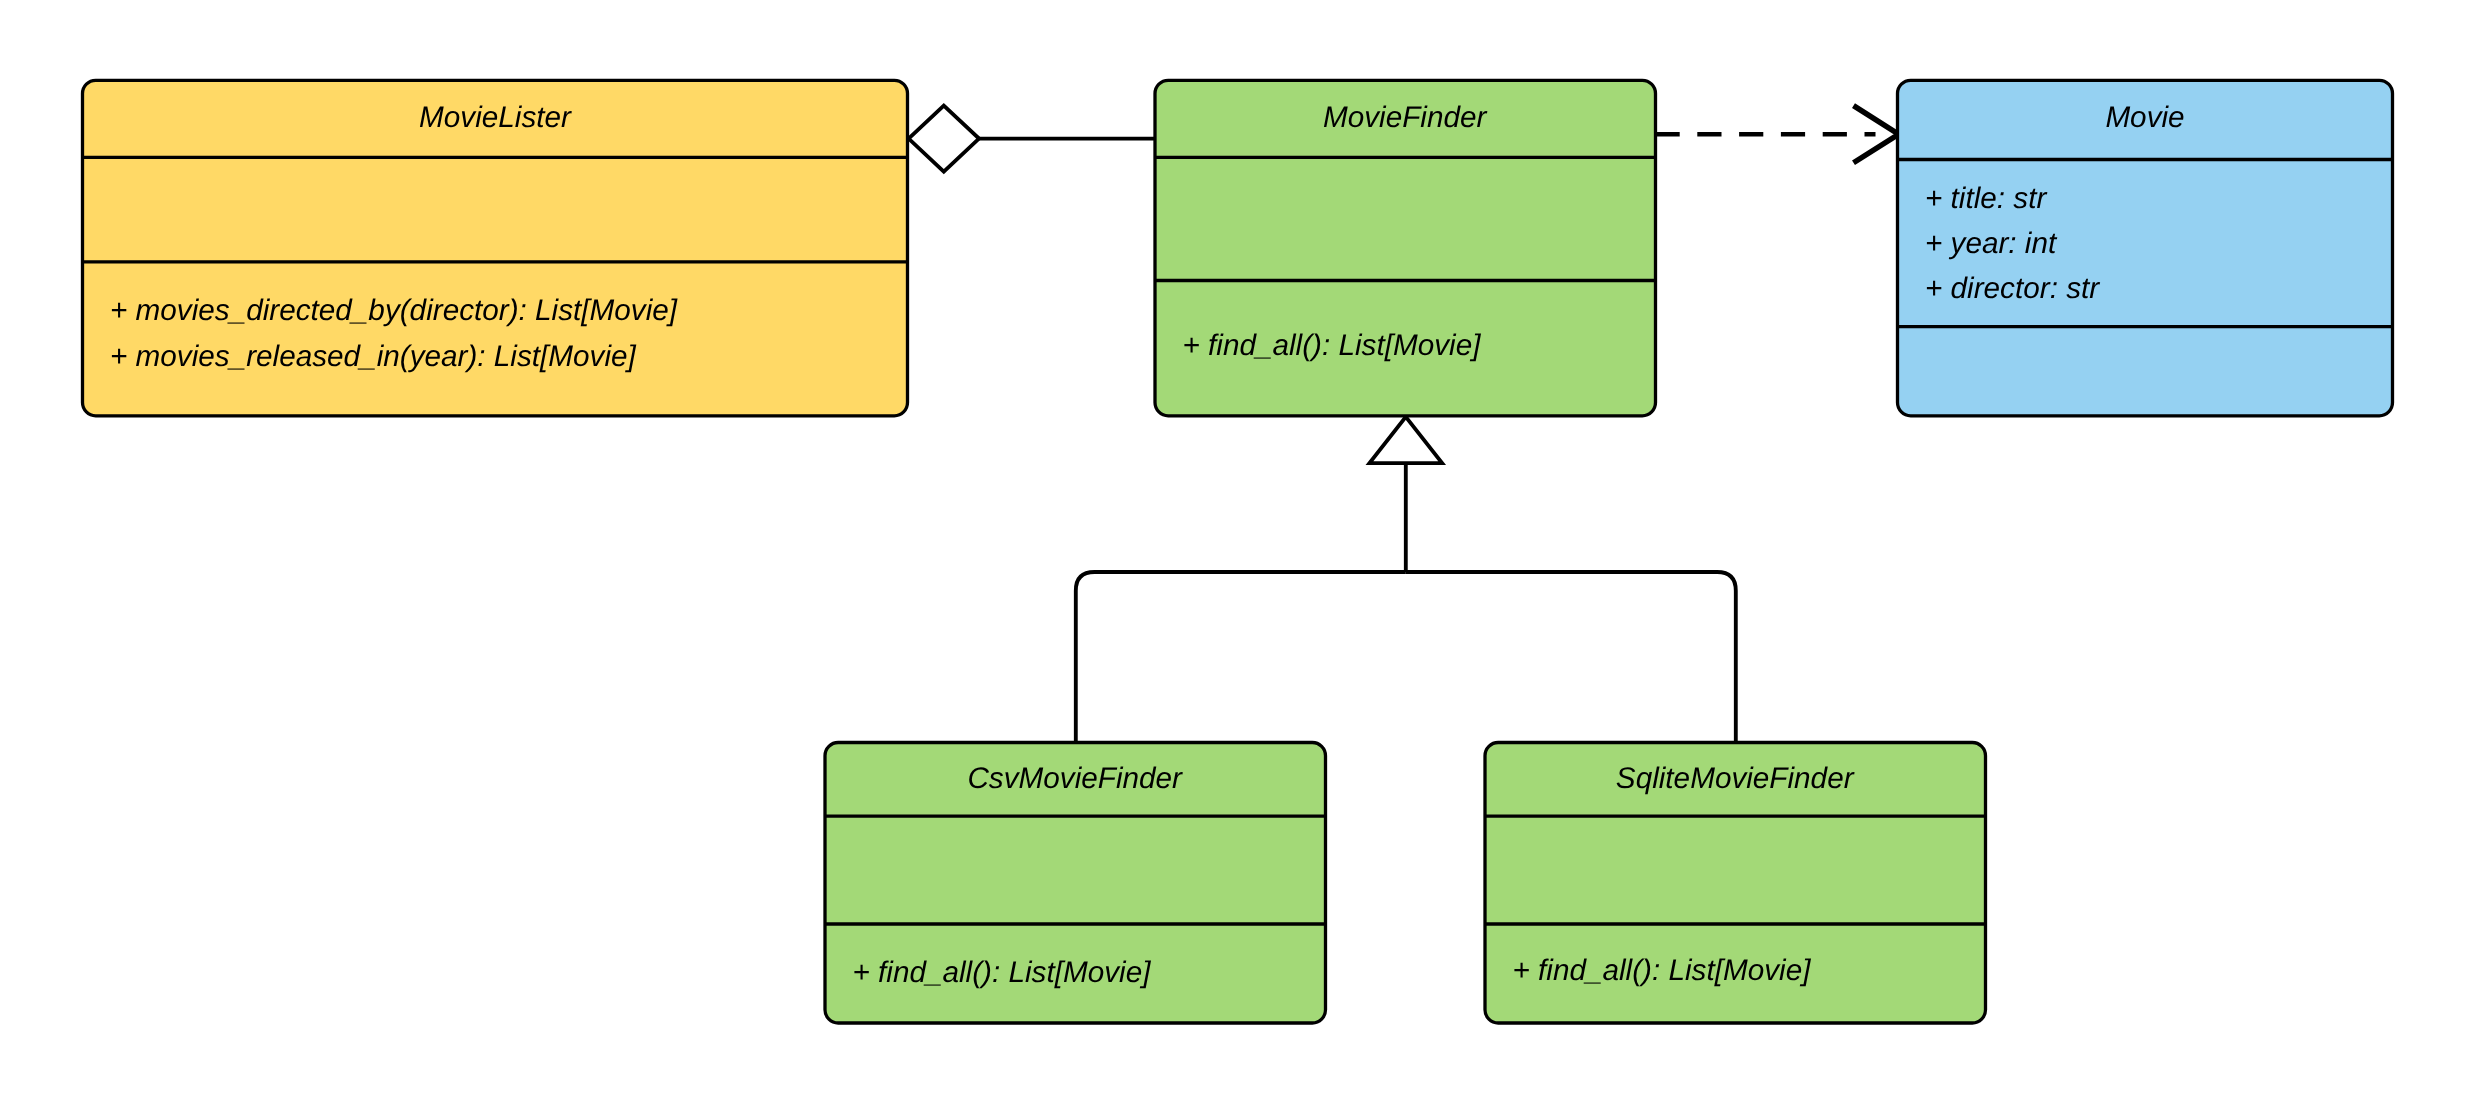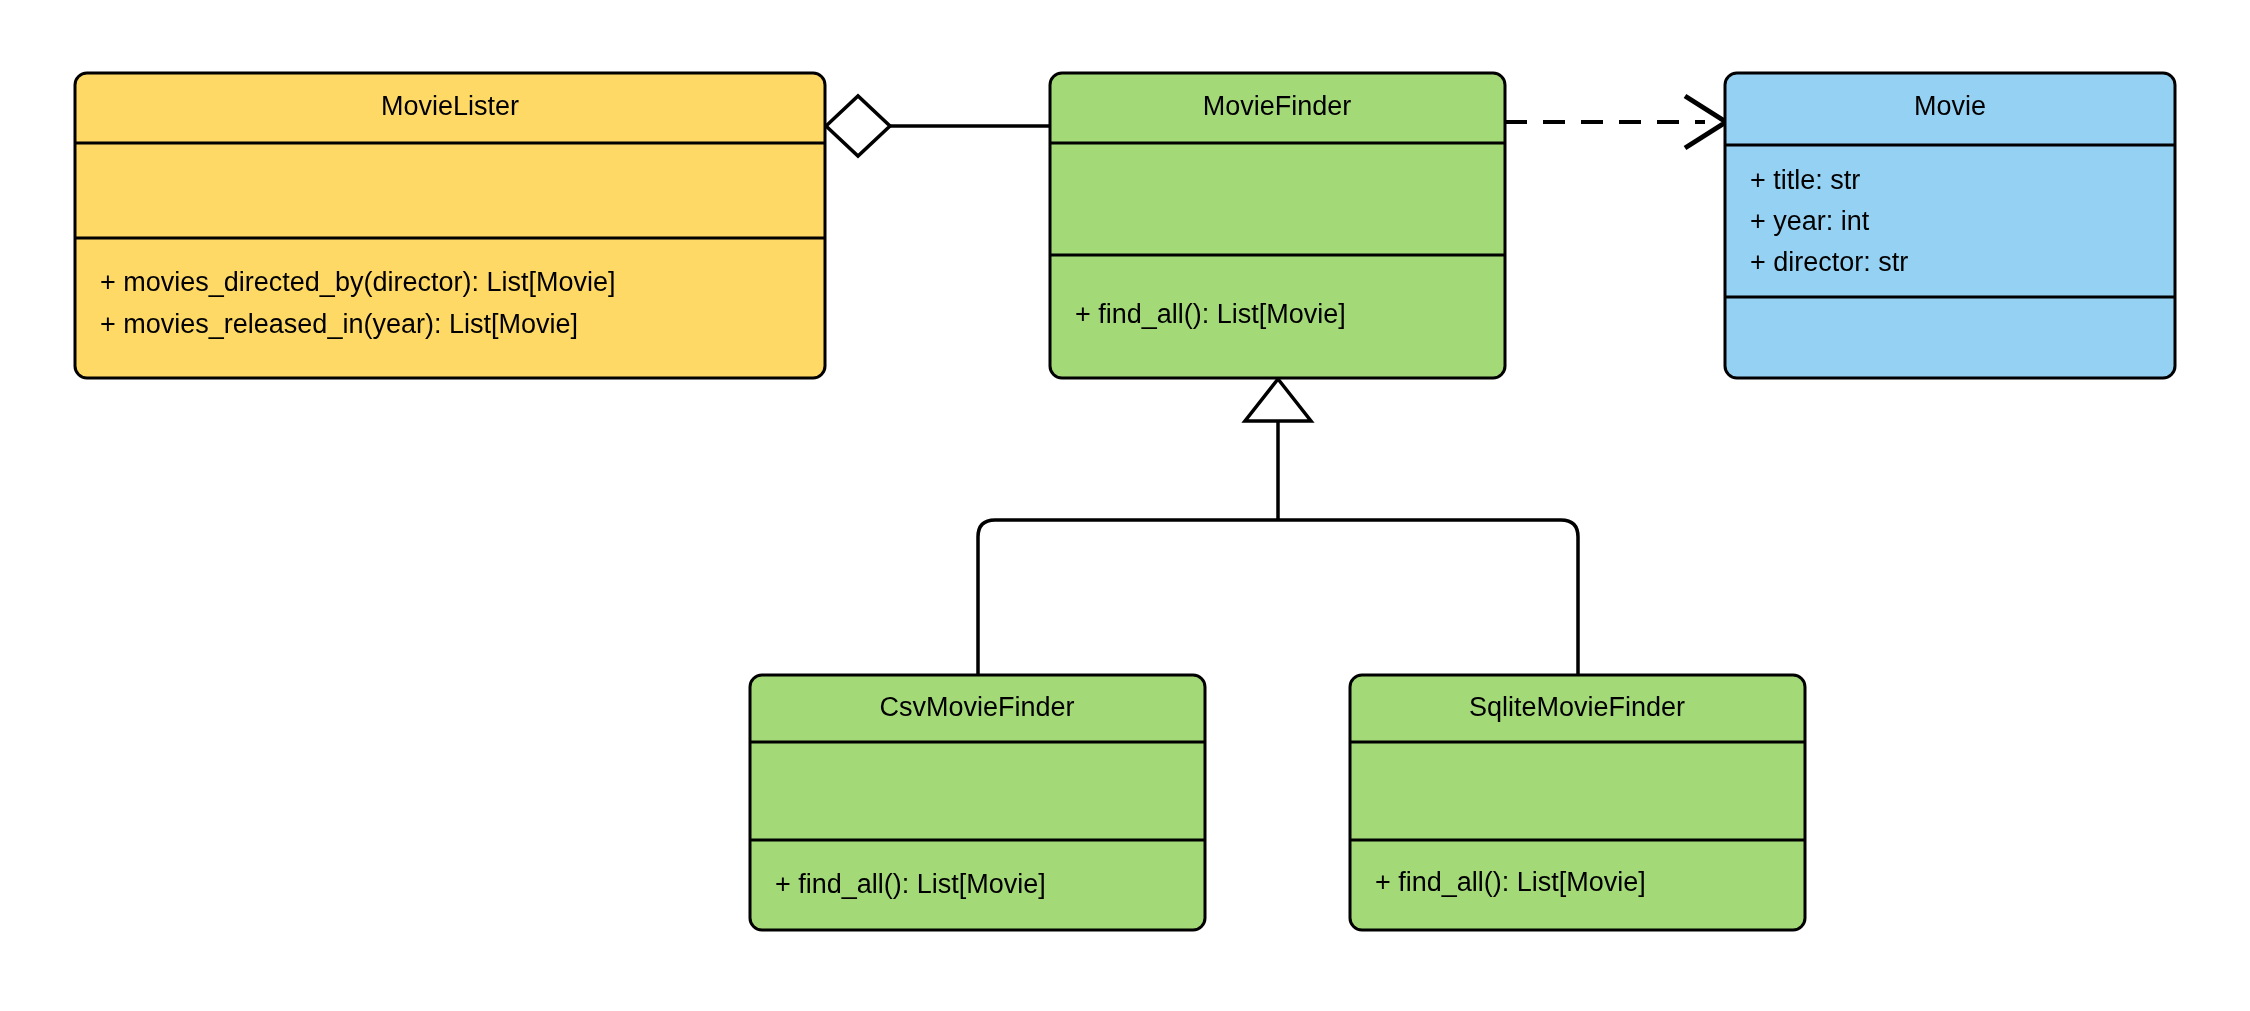--- a/index.html
+++ b/index.html
@@ -11,20 +11,21 @@
     width: 2250px;
     height: 1011px;
     font-family: "Liberation Sans", sans-serif;
     overflow: hidden;
   }
   #diagram-root {
     position: relative;
     width: 2250px;
     height: 1011px;
     background: #ffffff;
+    font-style: italic;
   }
   svg#uml-canvas {
     display: block;
     width: 2250px;
     height: 1011px;
   }
   .cls-box {
     stroke: #000000;
     stroke-width: 3;
   }

